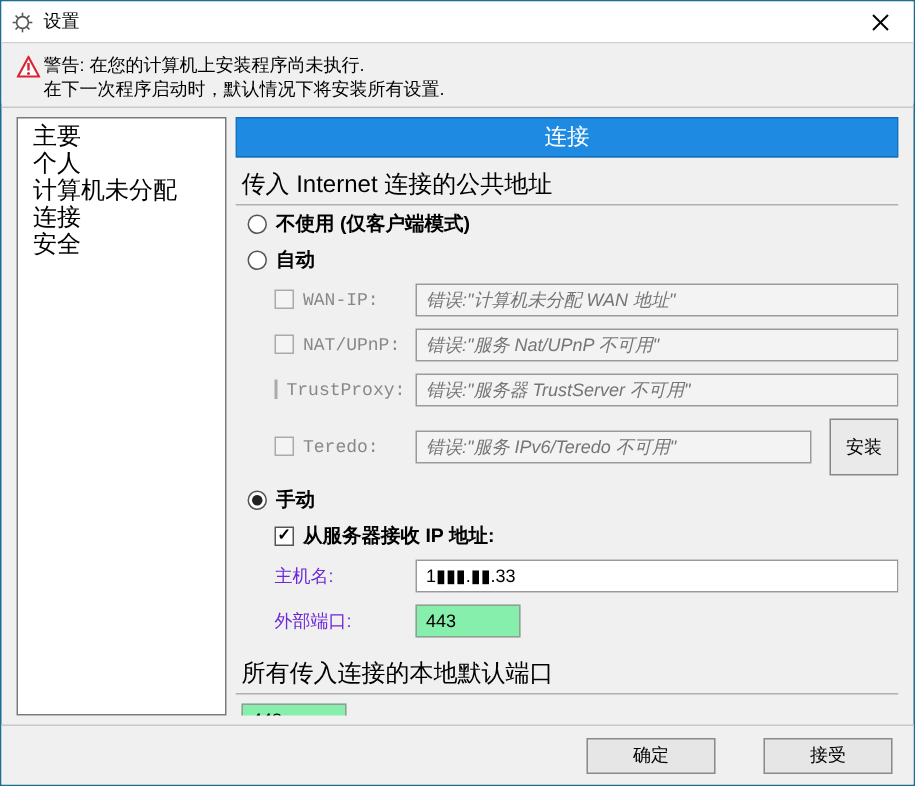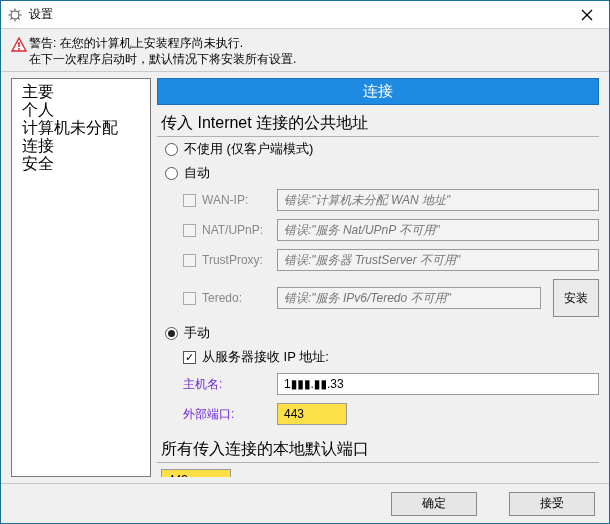--- a/index.html
+++ b/index.html
@@ -90,20 +90,21 @@
     margin: 0 0 2px 4px;
   }
   .fsLine {
     border-top: 1px solid #b0b0b0;
     margin-left: 0;
   }
   .radioRow, .checkRow {
     display: flex; align-items: center;
     padding: 3px 0 3px 8px;
     font-size: 13px;
+    font-weight: bold;
   }
   .radioCircle {
     width: 13px; height: 13px;
     border: 1px solid #555;
     border-radius: 50%;
     margin-right: 6px;
     display: inline-flex; align-items: center; justify-content: center;
     background: #fff;
   }
   .radioCircle.checked::after {
@@ -121,21 +122,21 @@
   .checkBox.disabled { border-color: #aaa; background: #f4f4f4; }
   .checkBox.checked::after { content: "✓"; color: #000; }
   .subrows { padding-left: 26px; }
   .kvRow {
     display: flex; align-items: center;
     padding: 4px 0;
     gap: 8px;
   }
   .kvRow .k { width: 86px; font-size: 12px; color: #888; }
   .kvRow .k.enabled { color: #6d28d9; }
-  .kvRow .k.withcb { display: flex; align-items: flex-end; }
+  .kvRow .k.withcb { display: flex; align-items: flex-start; font-family: Liberation Mono, monospace; }
   .tinput {
     flex: 1;
     border: 1px solid #9a9a9a;
     background: #fff;
     height: 22px;
     padding: 0 6px;
     font-size: 12px;
   }
   .tinput.disabled {
     background: #f3f3f3;
@@ -147,21 +148,21 @@
     background: #eaeaea;
     height: 38px;
     padding: 0 10px;
     font-size: 12px;
     cursor: pointer;
     margin-left: 4px;
   }
   .shortInput {
     width: 70px;
     border: 1px solid #9a9a9a;
-    background: #fde047;
+    background: #86efac;
     height: 22px;
     padding: 0 6px;
     font-size: 12px;
   }
   
   .footer {
     height: 40px;
     border-top: 1px solid #c8c8c8;
     display: flex; align-items: center; justify-content: flex-end;
     gap: 32px;

